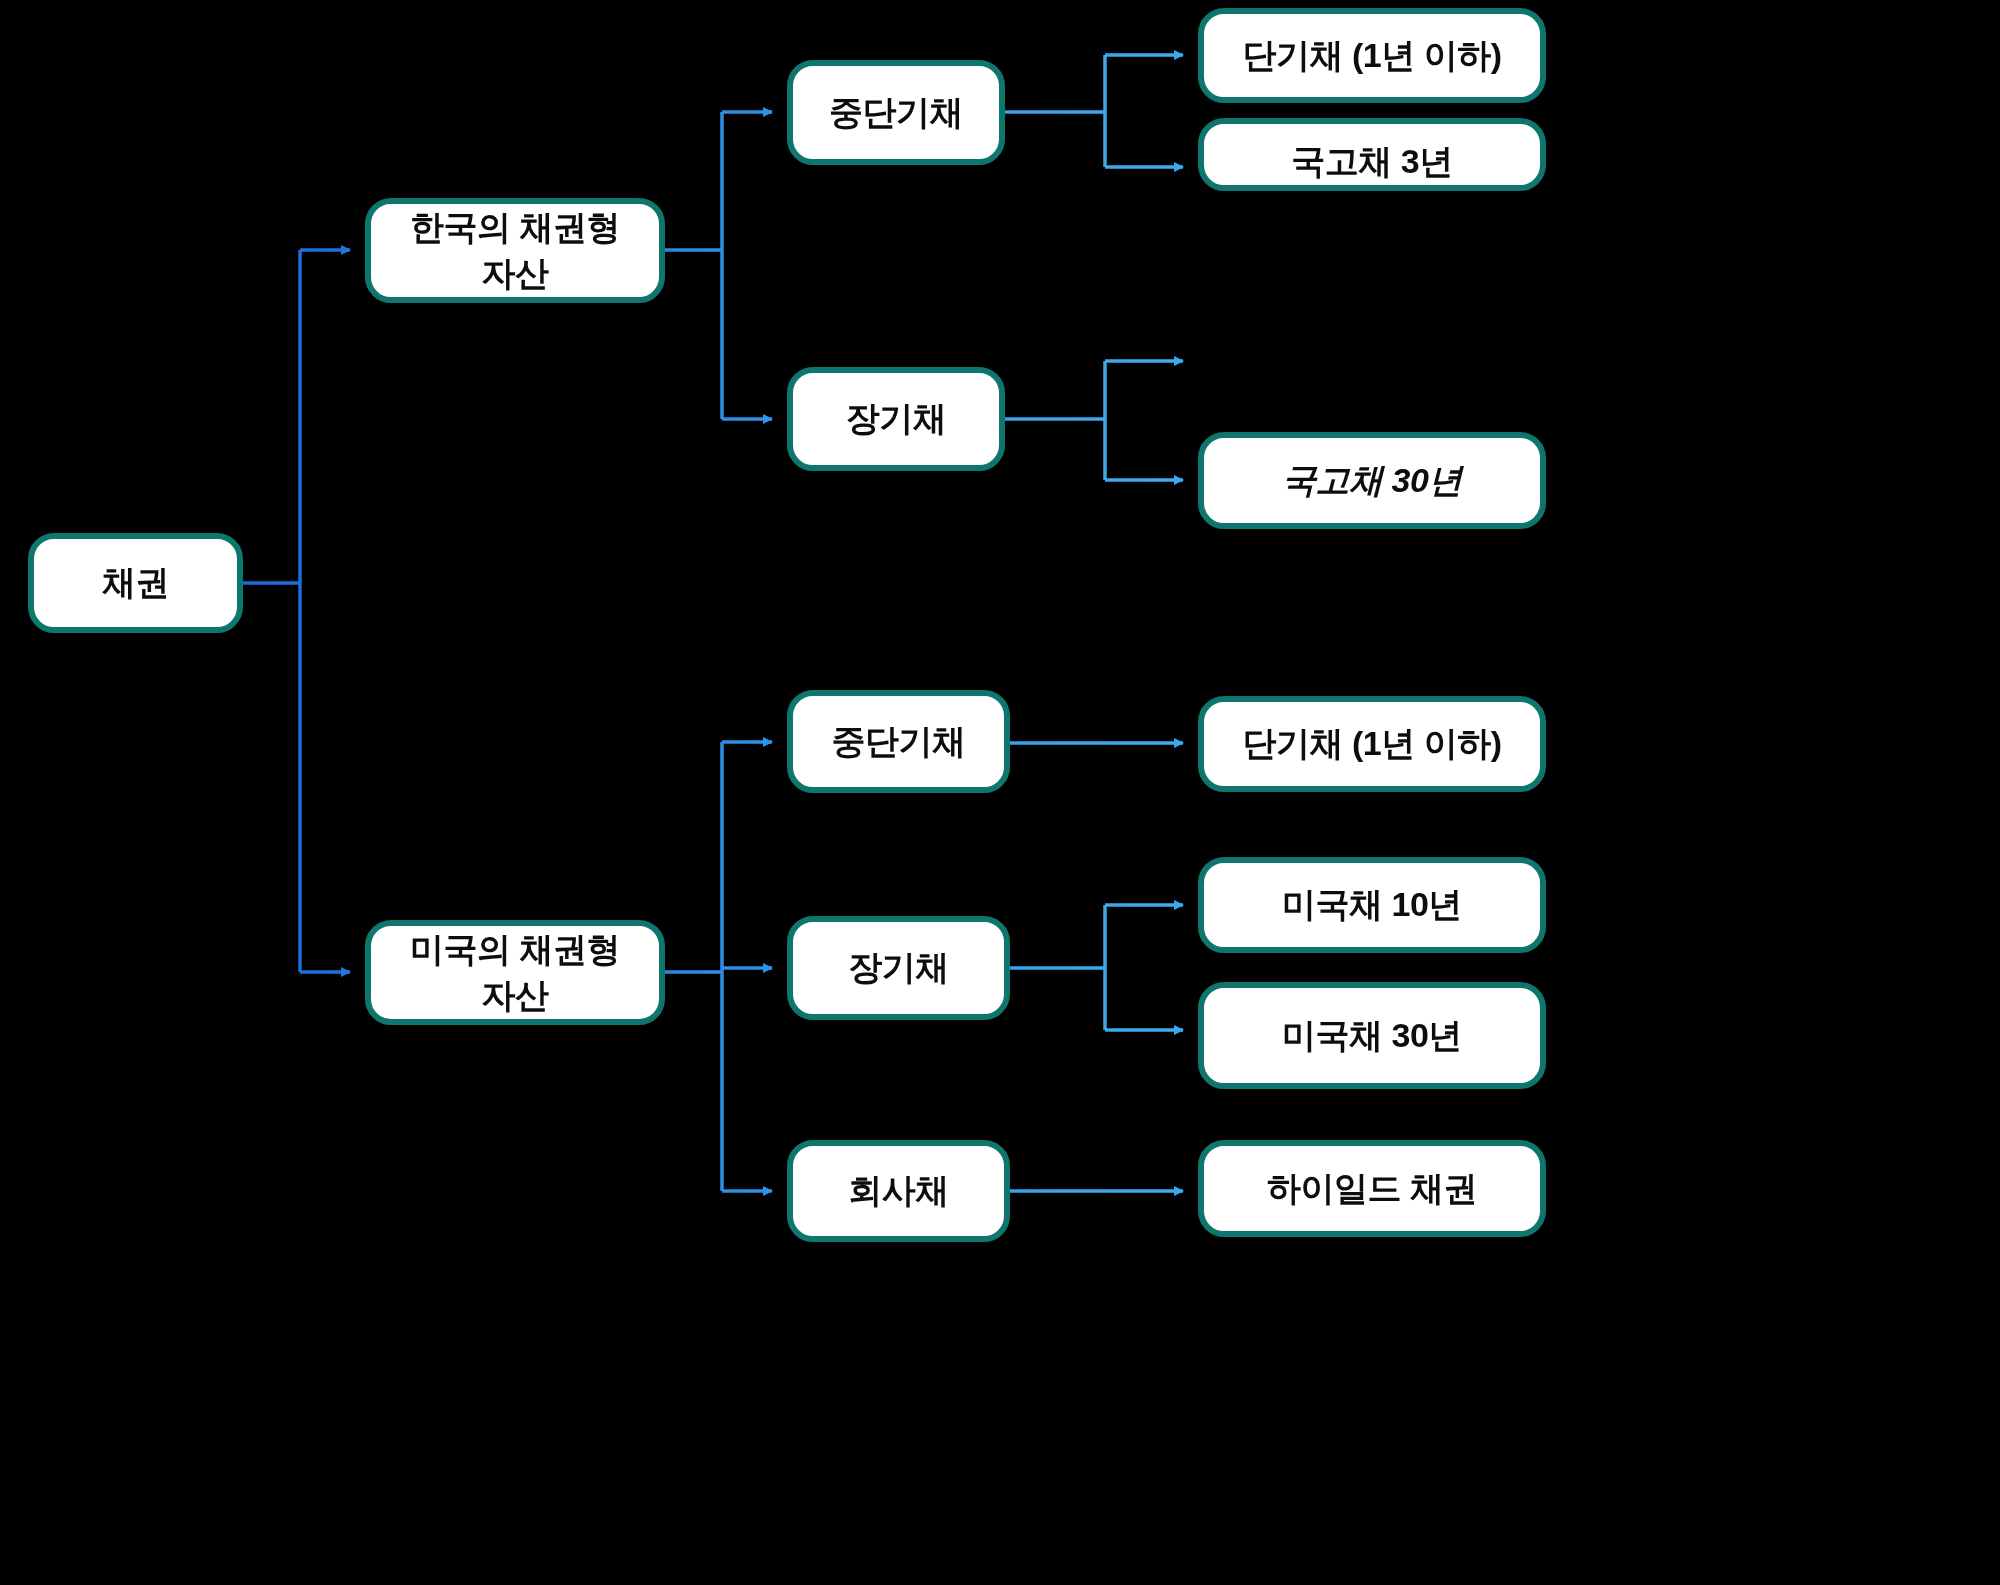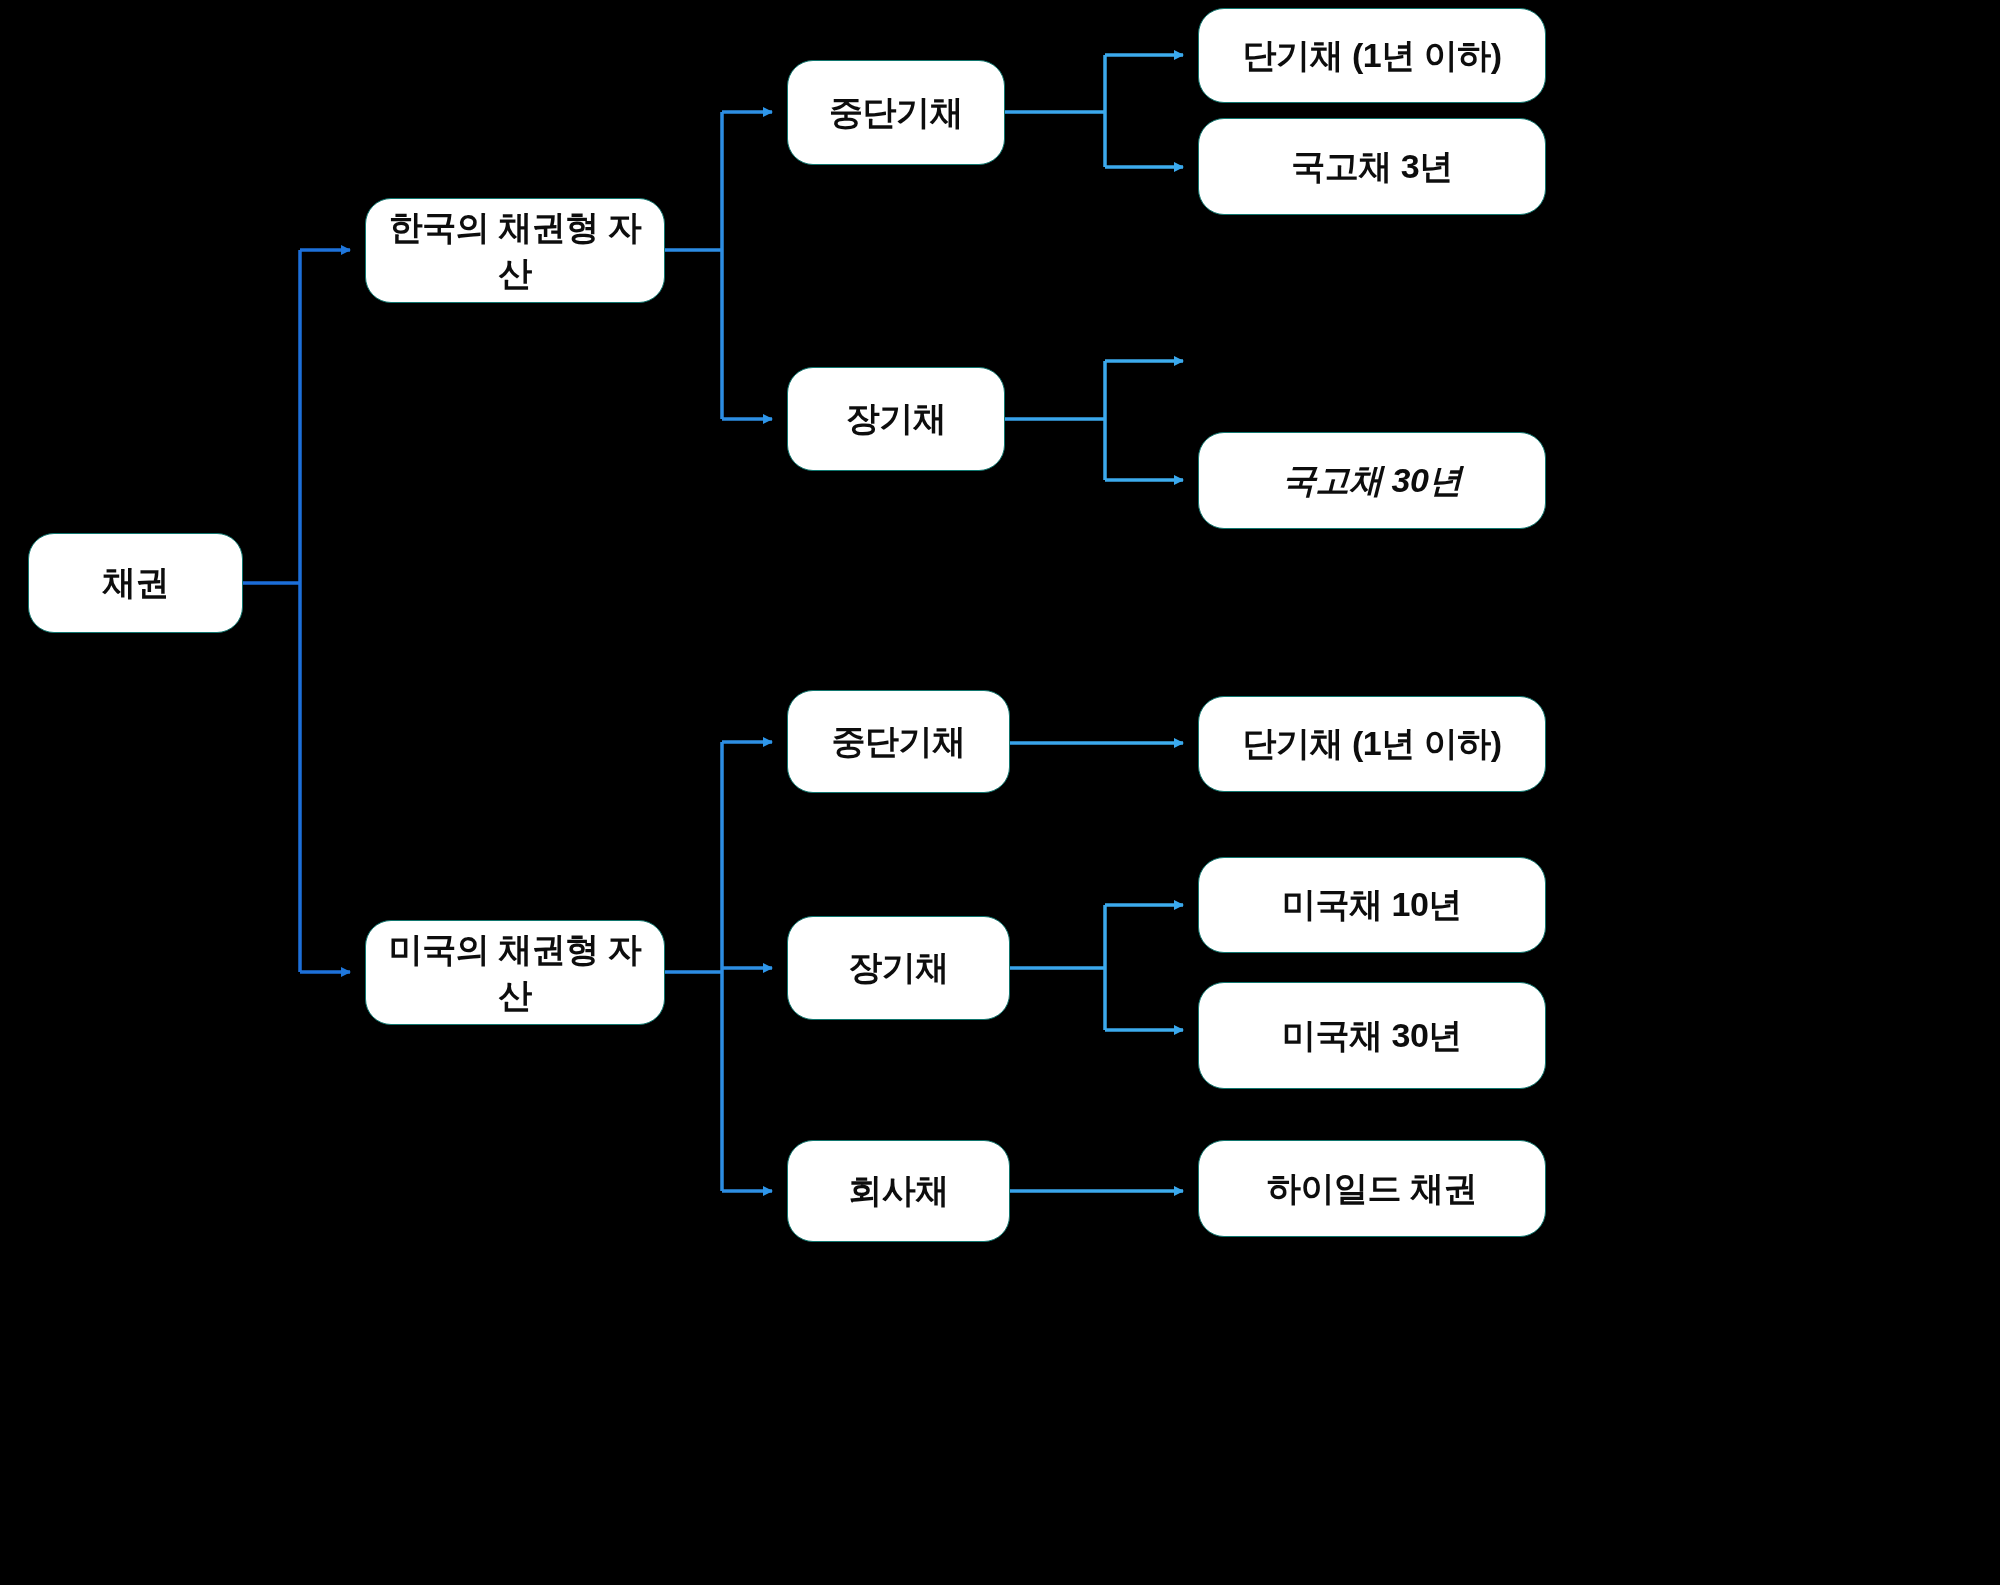--- a/index.html
+++ b/index.html
@@ -13,38 +13,38 @@
     overflow: hidden;
   }
   svg.connectors {
     position: absolute;
     left: 0; top: 0;
     width: 2000px; height: 1585px;
   }
   .node {
     position: absolute;
     background: #ffffff;
-    border: 1px solid #0f766e;
+    border: 6px solid #0f766e;
     border-radius: 26px;
     display: flex;
     align-items: center;
     justify-content: center;
     color: #0d0d0d;
     font-weight: 700;
     font-size: 34px;
     letter-spacing: -0.5px;
     text-align: center;
     padding: 0 20px;
   }
   
   .n-root            { left: 28px;   top: 533px;  width: 215px; height: 100px; }
   .n-kr-assets       { left: 365px;  top: 198px;  width: 300px; height: 105px; }
   .n-kr-mid-short    { left: 787px;  top: 60px;   width: 218px; height: 105px; }
   .n-kr-short-1y     { left: 1198px; top: 8px;    width: 348px; height: 95px;  }
-  .n-kr-treasury-3y  { left: 1198px; top: 118px;  width: 348px; height: 97px;  }
+  .n-kr-treasury-3y  { left: 1198px; top: 118px;  width: 348px; height: 73px; align-items: flex-end;  }
   .n-kr-long         { left: 787px;  top: 367px;  width: 218px; height: 104px; }
   .n-kr-treasury-10y { left: 1198px; top: 313px;  width: 348px; height: 96px;  }
   .n-kr-treasury-30y { left: 1198px; top: 432px;  width: 348px; height: 97px; font-style: italic;  }
   .n-us-assets       { left: 365px;  top: 920px;  width: 300px; height: 105px; }
   .n-us-mid-short    { left: 787px;  top: 690px;  width: 223px; height: 103px; }
   .n-us-short-1y     { left: 1198px; top: 696px;  width: 348px; height: 96px;  }
   .n-us-long         { left: 787px;  top: 916px;  width: 223px; height: 104px; }
   .n-us-treasury-10y { left: 1198px; top: 857px;  width: 348px; height: 96px;  }
   .n-us-treasury-30y { left: 1198px; top: 982px;  width: 348px; height: 107px;  }
   .n-us-corporate    { left: 787px;  top: 1140px; width: 223px; height: 102px; }

